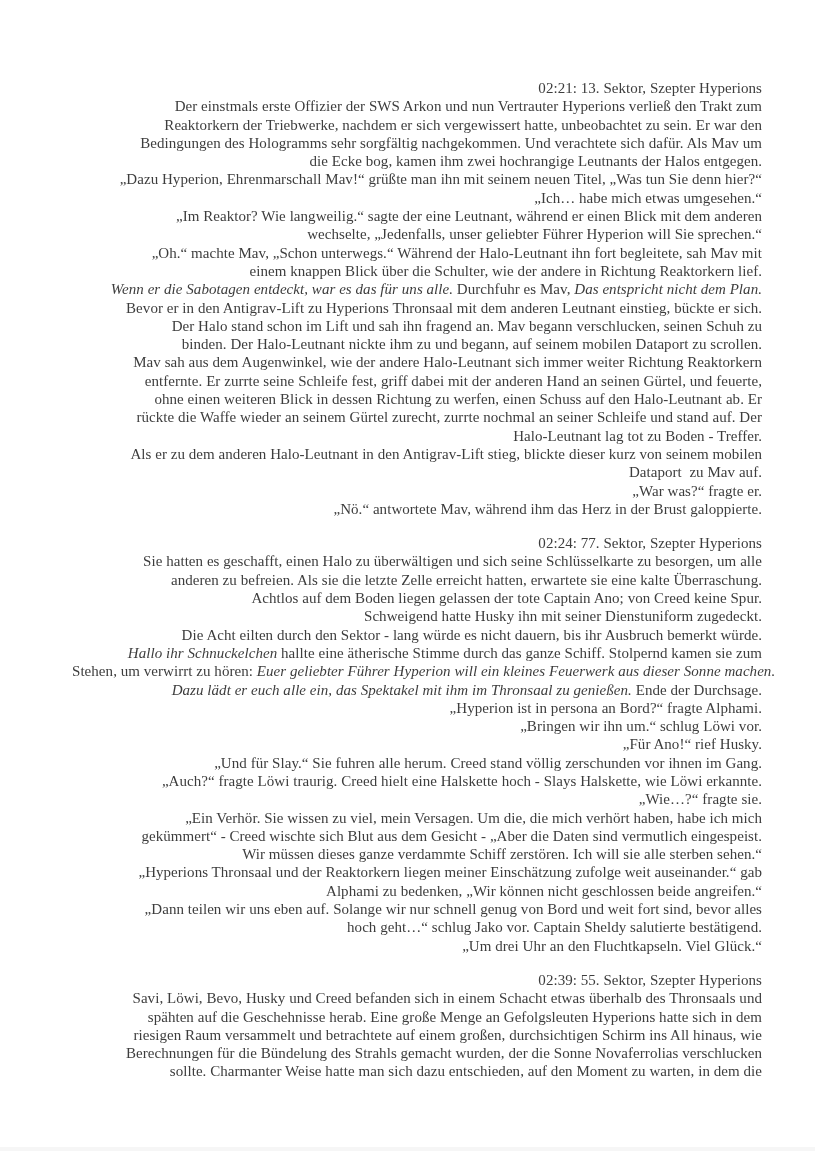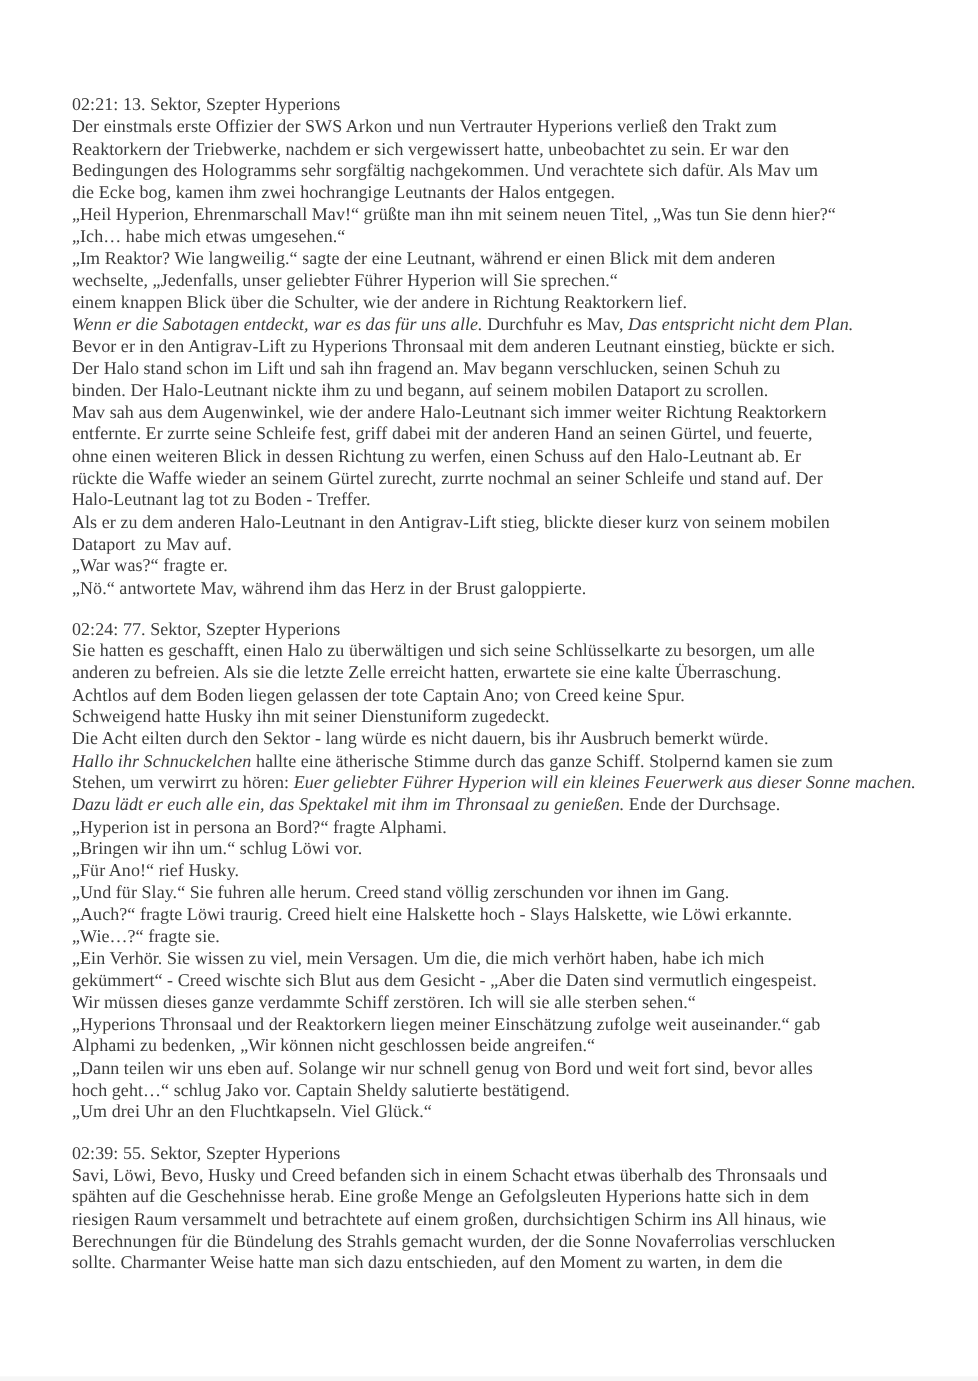--- a/index.html
+++ b/index.html
@@ -10,26 +10,27 @@
   body {
     width: 815px;
     height: 1151px;
     position: relative;
     overflow: hidden;
     font-family: "Liberation Serif", "DejaVu Serif", serif;
     color: #3d3d3d;
   }
   .doc {
     position: absolute;
-    left: 60px;
+    left: 72px;
     top: 79px;
     width: 690px;
     font-size: 15px;
     line-height: 18.3px;
     letter-spacing: 0.05px;
+    text-align: right;
   }
   .section { margin: 0; }
   .section + .section { margin-top: 16px; }
   .line {
     white-space: nowrap;
     height: 18.3px;
   }
   .line .it { font-style: italic; }
   .page-bottom-edge {
     position: absolute;
@@ -42,24 +43,25 @@
 <body style="color: rgb(61, 61, 61); background: rgb(255, 255, 255);">
 
 <div class="doc">
   <div>
       <div class="section">
         <div class="line">02:21: 13. Sektor, Szepter Hyperions</div>
         <div class="line"><span>Der einstmals erste Offizier der SWS Arkon und nun Vertrauter Hyperions verließ den Trakt zum</span></div>
         <div class="line"><span>Reaktorkern der Triebwerke, nachdem er sich vergewissert hatte, unbeobachtet zu sein. Er war den</span></div>
         <div class="line"><span>Bedingungen des Hologramms sehr sorgfältig nachgekommen. Und verachtete sich dafür. Als Mav um</span></div>
         <div class="line"><span>die Ecke bog, kamen ihm zwei hochrangige Leutnants der Halos entgegen.</span></div>
-        <div class="line"><span>„Heil Hyperion, Ehrenmarschall Mav!“ grüßte man ihn mit seinem neuen Titel, „Was tun Sie denn hier?“</span></div>
+        <div class="line"><span>„Dazu Hyperion, Ehrenmarschall Mav!“ grüßte man ihn mit seinem neuen Titel, „Was tun Sie denn hier?“</span></div>
         <div class="line"><span>„Ich… habe mich etwas umgesehen.“</span></div>
         <div class="line"><span>„Im Reaktor? Wie langweilig.“ sagte der eine Leutnant, während er einen Blick mit dem anderen</span></div>
         <div class="line"><span>wechselte, „Jedenfalls, unser geliebter Führer Hyperion will Sie sprechen.“</span></div>
+        <div class="line"><span>„Oh.“ machte Mav, „Schon unterwegs.“ Während der Halo-Leutnant ihn fort begleitete, sah Mav mit</span></div>
         <div class="line"><span>einem knappen Blick über die Schulter, wie der andere in Richtung Reaktorkern lief.</span></div>
         <div class="line"><span class="it">Wenn er die Sabotagen entdeckt, war es das für uns alle.</span><span> Durchfuhr es Mav, </span><span class="it">Das entspricht nicht dem Plan.</span></div>
         <div class="line"><span>Bevor er in den Antigrav-Lift zu Hyperions Thronsaal mit dem anderen Leutnant einstieg, bückte er sich.</span></div>
         <div class="line"><span>Der Halo stand schon im Lift und sah ihn fragend an. Mav begann verschlucken, seinen Schuh zu</span></div>
         <div class="line"><span>binden. Der Halo-Leutnant nickte ihm zu und begann, auf seinem mobilen Dataport zu scrollen.</span></div>
         <div class="line"><span>Mav sah aus dem Augenwinkel, wie der andere Halo-Leutnant sich immer weiter Richtung Reaktorkern</span></div>
         <div class="line"><span>entfernte. Er zurrte seine Schleife fest, griff dabei mit der anderen Hand an seinen Gürtel, und feuerte,</span></div>
         <div class="line"><span>ohne einen weiteren Blick in dessen Richtung zu werfen, einen Schuss auf den Halo-Leutnant ab. Er</span></div>
         <div class="line"><span>rückte die Waffe wieder an seinem Gürtel zurecht, zurrte nochmal an seiner Schleife und stand auf. Der</span></div>
         <div class="line"><span>Halo-Leutnant lag tot zu Boden - Treffer.</span></div>

